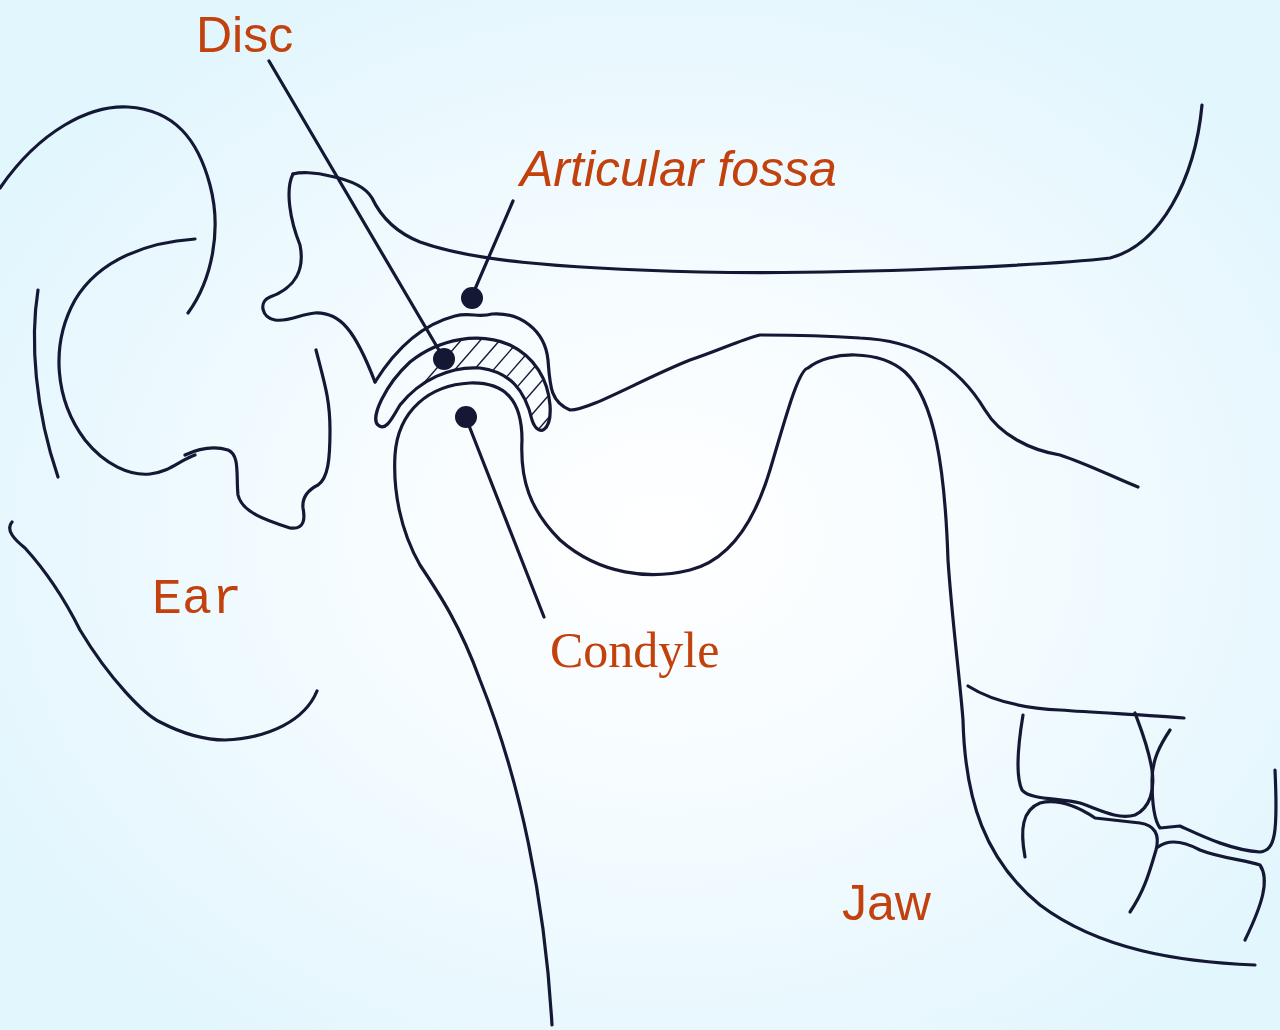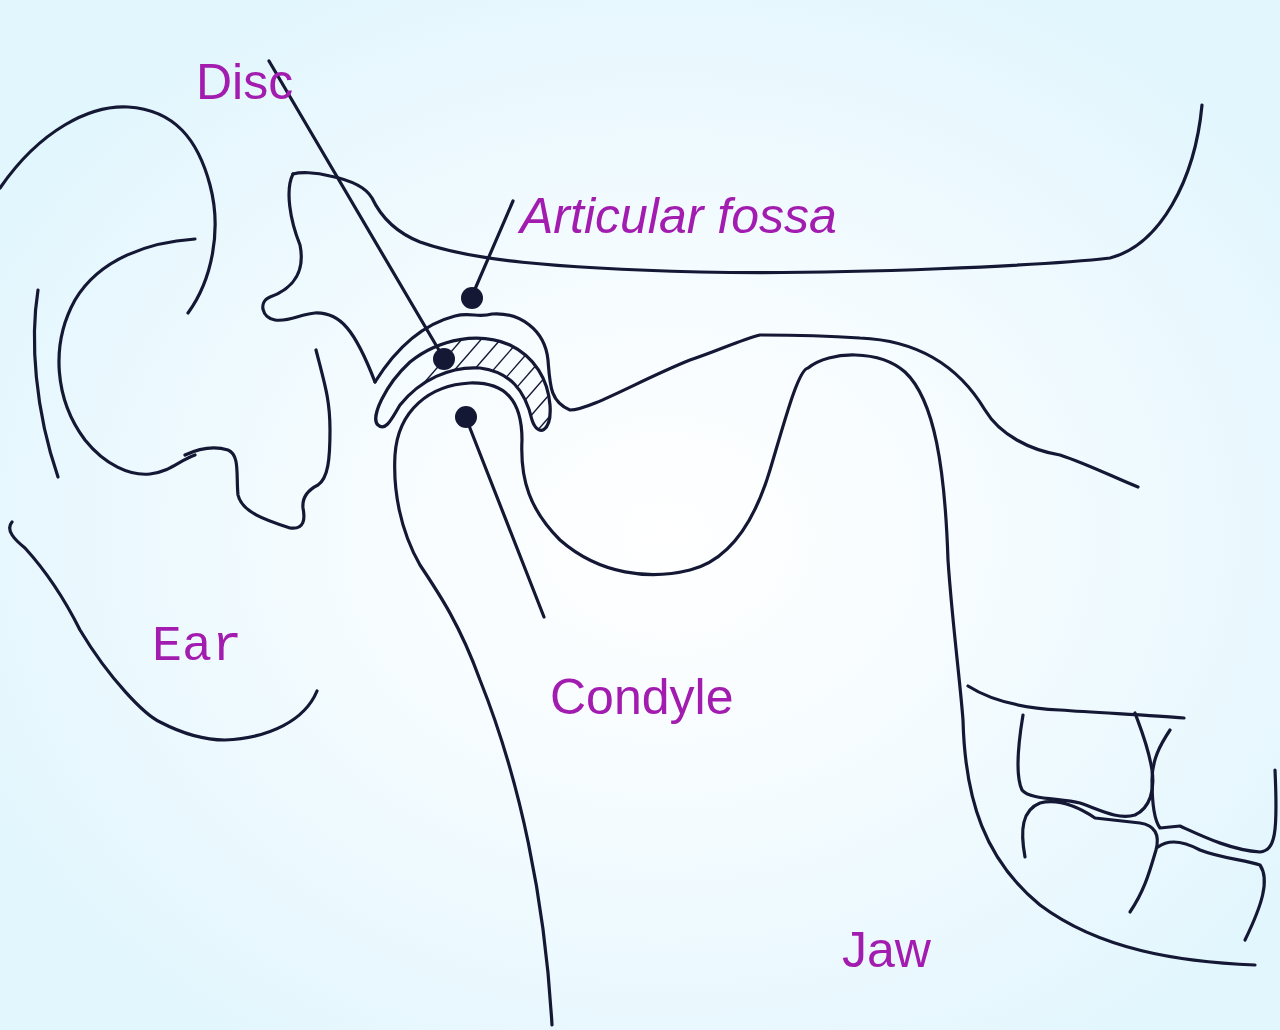--- a/index.html
+++ b/index.html
@@ -7,22 +7,22 @@
       width: 1280px; height: 1030px; overflow: hidden;
       background: radial-gradient(ellipse 60% 60% at 52% 52%, #ffffff 0%, #f6fcff 40%, #e2f6fd 100%);
       font-family: "Liberation Sans", sans-serif;
     }
     #diagram { position: absolute; left: 0; top: 0; width: 1280px; height: 1030px; }
     .stroke { fill: none; stroke: #141834; stroke-width: 3.2; stroke-linecap: round; stroke-linejoin: round; }
     .leader { fill: none; stroke: #141834; stroke-width: 3.2; stroke-linecap: round; }
     .hatch { stroke: #141834; stroke-width: 1.4; }
     .dot { fill: #141834; }
     .label {
-      position: absolute; color: #a21caf; font-size: 50px; line-height: 1;
-      font-family: "Liberation Sans", sans-serif; white-space: nowrap; margin-top: 47px;
+      position: absolute; color: #c2410c; font-size: 50px; line-height: 1;
+      font-family: "Liberation Sans", sans-serif; white-space: nowrap;
     }
   </style>
 </head>
 <body>
 
 <svg id="diagram" viewBox="0 0 1280 1030" xmlns="http://www.w3.org/2000/svg">
   <defs>
     <clipPath id="discClip">
       <path d="M378,425 C370,418 385,385 410,362 C440,338 480,332 510,345 C535,357 548,380 550,405 C552,432 538,438 532,420 C525,390 510,372 480,368 C450,366 420,380 400,405 C392,418 386,432 378,425 Z"></path>
     </clipPath>
@@ -79,14 +79,14 @@
   <line class="leader" x1="513" y1="201" x2="472" y2="296"></line>
   <circle class="dot" cx="472" cy="298" r="11"></circle>
 
   <line class="leader" x1="466" y1="418" x2="544" y2="617"></line>
   <circle class="dot" cx="466" cy="417" r="11"></circle>
 </svg>
 
 <div class="label" style="left:196px; top:10px;">Disc</div>
 <div class="label" style="left:520px; top:144px;font-style:italic;">Articular fossa</div>
 <div class="label" style="left:152px; top:575px;font-family:Liberation Mono, monospace;">Ear</div>
-<div class="label" style="left:550px; top:625px;">Condyle</div>
+<div class="label" style="left:550px; top:625px;font-family:Liberation Serif, serif;">Condyle</div>
 <div class="label" style="left:842px; top:878px;">Jaw</div>
 
 </body></html>

